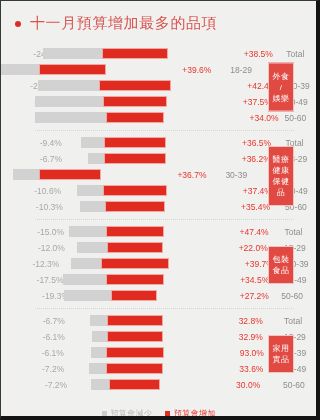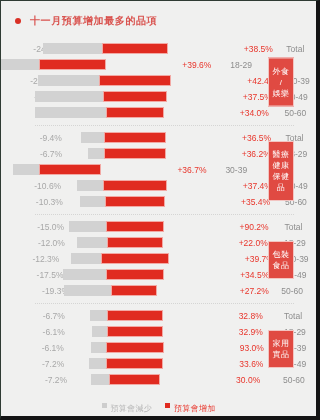--- a/index.html
+++ b/index.html
@@ -22,22 +22,22 @@
   #title-row {
     display: flex; align-items: center;
     gap: 9px;
     padding: 13px 0 0 14px;
   }
   #title-dot {
     width: 6px; height: 6px; border-radius: 50%;
     background: #d93025; flex: 0 0 auto;
   }
   #title-text {
-    font-size: 10px; color: #d9534f; letter-spacing: .6px;
-    font-weight: 700; white-space: nowrap;
+    font-size: 15px; color: #d9534f; letter-spacing: .6px;
+    font-weight: 400; white-space: nowrap;
   }
   #groups { padding: 9px 0 0 0; }
   .group { position: relative; padding: 4px 0 5px 0; }
   .group + .group::before {
     content: ""; position: absolute; top: -1px; left: 34px; right: 22px;
     border-top: 1px dotted #d5d5d4;
   }
   .rows { }
   .row {
     display: flex; align-items: center;
@@ -72,21 +72,21 @@
     width: 26px;
     background: #e04a42; border: 1px solid #f3c4c1;
     color: #ffffff; font-size: 8px; line-height: 11px;
     text-align: center; padding: 7px 1px; letter-spacing: .5px;
     white-space: pre-line;
   }
   #legend {
     display: flex; justify-content: center; align-items: center;
     gap: 13px; margin-top: 10px;
   }
-  .legend-item { display: flex; gap: 4px; }
+  .legend-item { display: flex; align-items: center; gap: 4px; }
   .swatch { width: 5px; height: 5px; }
   .sw-gray { background: #cdcdcd; }
   .sw-red { background: #e02b20; }
   .legend-text { font-size: 8px; letter-spacing: .3px; }
   .lt-gray { color: #b6b6b6; }
   .lt-red { color: #e8352b; }
 </style>
 </head>
 <body>
 
@@ -134,21 +134,21 @@
             </div>
             <div class="pos-label" style="margin-left: 63.75px;">+37.5%</div>
             <div class="age-label">40-49</div>
           </div>
           <div class="row">
             <div class="neg-label">-29.0%</div>
             <div class="track">
               <div class="bar-neg" style="width: 71.05px;"></div>
               <div class="bar-pos" style="width: 57.8px;"></div>
             </div>
-            <div class="pos-label" style="margin-left: 57.8px;">+34.0%</div>
+            <div class="pos-label" style="margin-left: 57.8px; text-align: right;">+34.0%</div>
             <div class="age-label">50-60</div>
           </div>
         </div>
         <div class="badge">外食 /
 娛樂</div>
       </div>
       <div class="group">
         <div class="rows">
           <div class="row">
             <div class="neg-label">-9.4%</div>
@@ -201,21 +201,21 @@
 品</div>
       </div>
       <div class="group">
         <div class="rows">
           <div class="row">
             <div class="neg-label">-15.0%</div>
             <div class="track">
               <div class="bar-neg" style="width: 36.75px;"></div>
               <div class="bar-pos" style="width: 57.46px;"></div>
             </div>
-            <div class="pos-label" style="margin-left: 57.46px;">+90.2%</div>
+            <div class="pos-label" style="margin-left: 57.46px;">+47.4%</div>
             <div class="age-label">Total</div>
           </div>
           <div class="row">
             <div class="neg-label">-12.0%</div>
             <div class="track">
               <div class="bar-neg" style="width: 29.4px;"></div>
               <div class="bar-pos" style="width: 55.76px;"></div>
             </div>
             <div class="pos-label" style="margin-left: 55.76px;">+22.0%</div>
             <div class="age-label">18-29</div>

